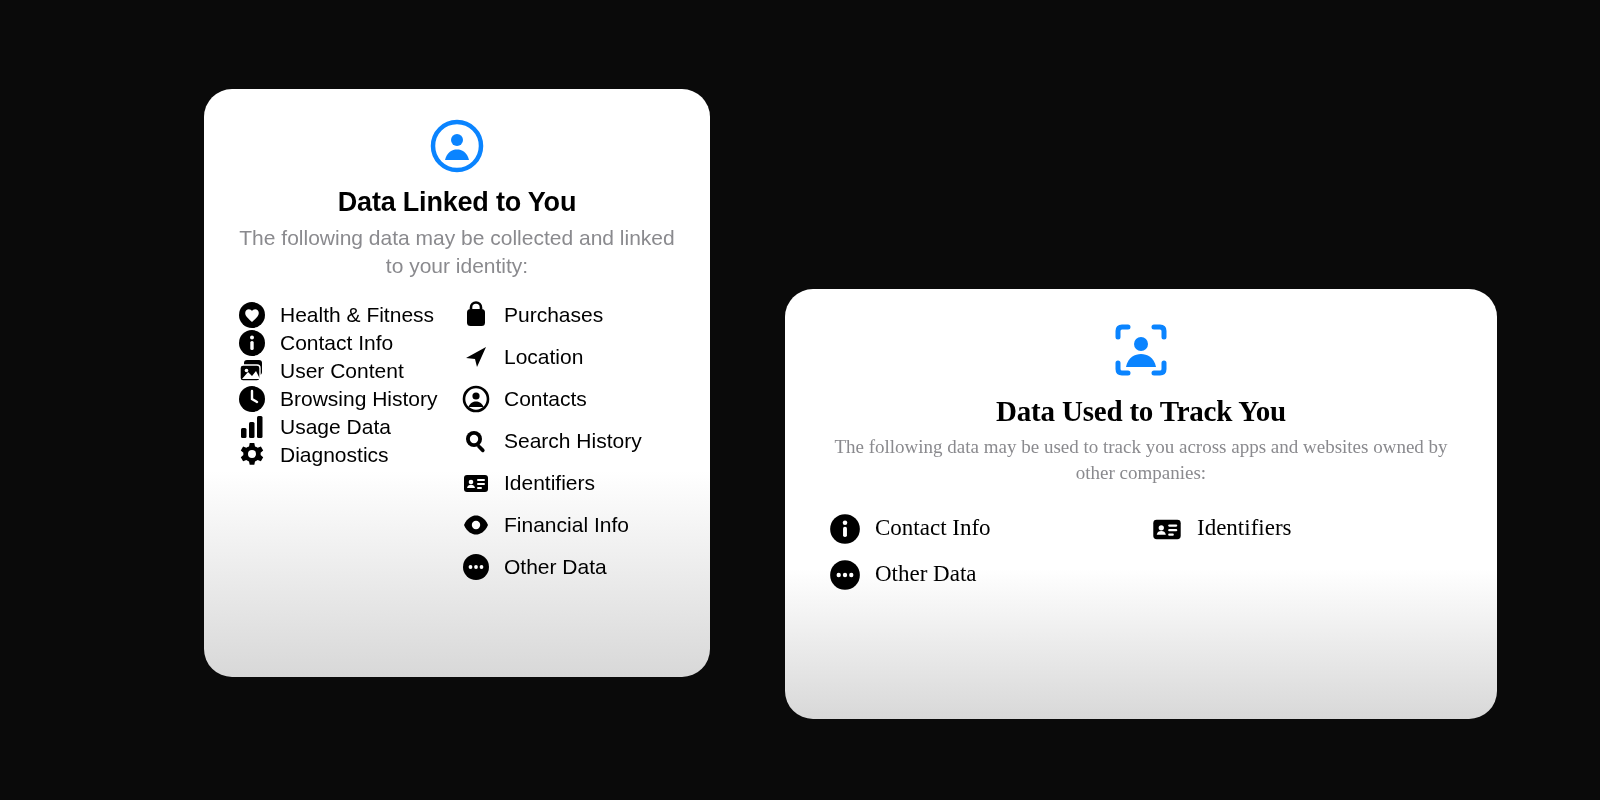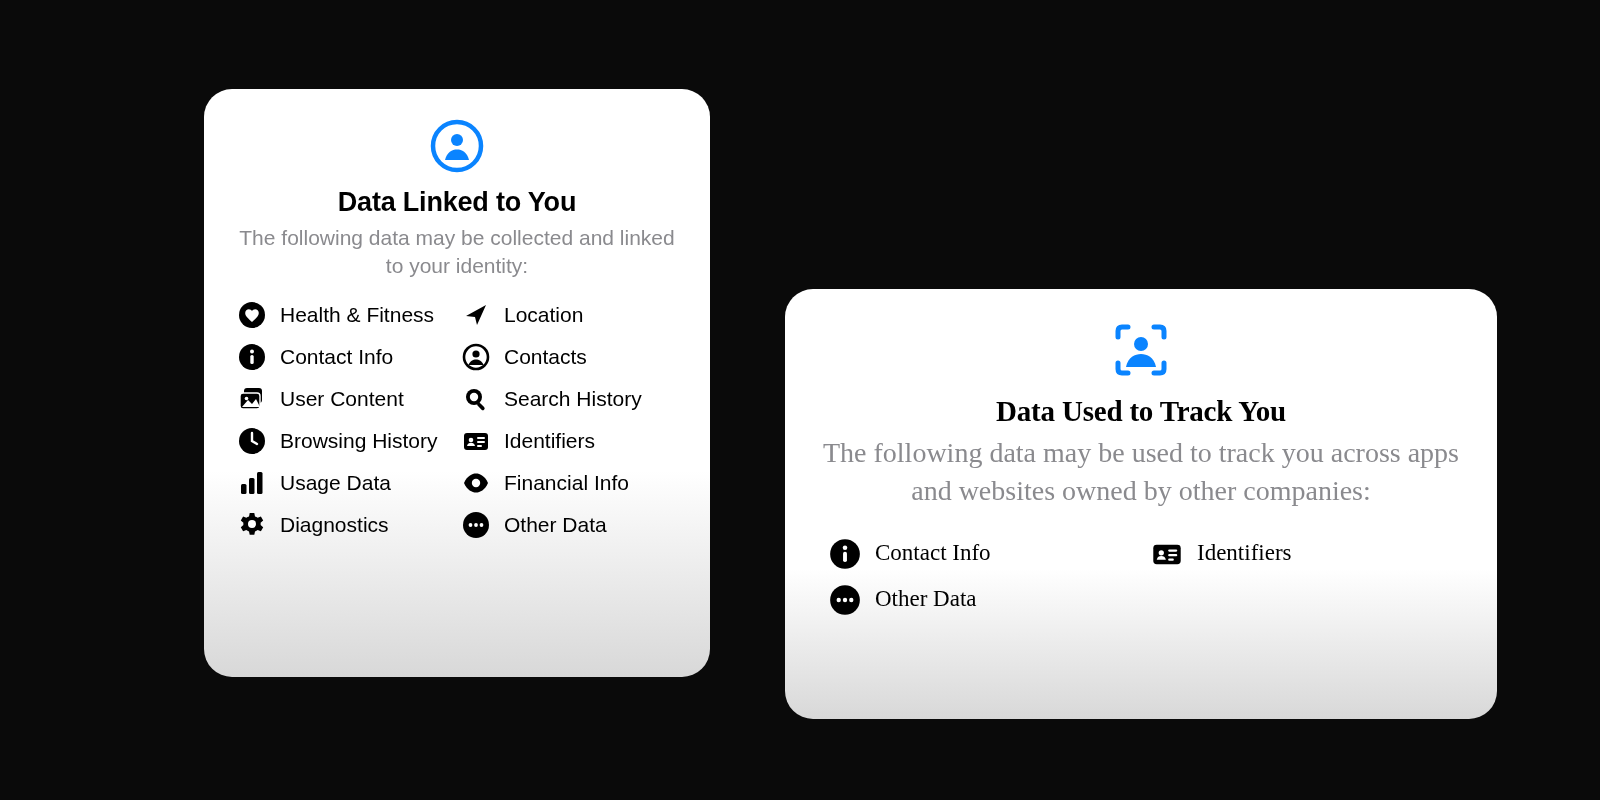--- a/index.html
+++ b/index.html
@@ -48,21 +48,21 @@
     letter-spacing: -0.2px;
     margin-bottom: 6px;
   }
   .card-sub {
     font-size: 21px;
     color: #8a8a8e;
     line-height: 1.35;
     padding: 0 2px;
   }
   .card-track .card-title { font-size: 29px; }
-  .card-track .card-sub { font-size: 28px; padding: 0 6px; }
+  .card-track .card-sub { font-size: 19px; padding: 0 6px; }
   .grid {
     display: grid;
     grid-template-columns: 1fr 1fr;
     column-gap: 10px;
     row-gap: 14px;
     padding: 0 4px;
   }
   .grid-track {
     row-gap: 22px;
     column-gap: 20px;
@@ -174,21 +174,21 @@
       <svg width="54" height="54" viewBox="0 0 54 54">
         <circle cx="27" cy="27" r="24" fill="none" stroke="#0a84ff" stroke-width="4.5"></circle>
         <circle cx="27" cy="21" r="6" fill="#0a84ff"></circle>
         <path d="M15 41 C17 33 22 30.5 27 30.5 C32 30.5 37 33 39 41" fill="#0a84ff"></path>
       </svg>
     </div>
     <div class="card-title">Data Linked to You</div>
     <div class="card-sub">The following data may be collected and linked to your identity:</div>
   </div>
   <div class="grid">
-    <div class="col" id="linked-left" style="display: flex; flex-direction: column; gap: 14px;">
+    <div class="col" id="linked-left" style="display: flex; flex-direction: column; ">
         <div class="item">
           <span class="ic">
             <svg viewBox="0 0 28 28">
               <use href="#i-heart-circle"></use>
             </svg>
           </span>
           <span class="lbl">Health &amp; Fitness</span>
         </div>
         <div class="item">
           <span class="ic">
@@ -225,20 +225,28 @@
         <div class="item">
           <span class="ic">
             <svg viewBox="0 0 28 28">
               <use href="#i-gear"></use>
             </svg>
           </span>
           <span class="lbl">Diagnostics</span>
         </div>
       </div>
     <div class="col" id="linked-right" style="display: flex; flex-direction: column; gap: 14px;">
+        <div class="item">
+          <span class="ic">
+            <svg viewBox="0 0 28 28">
+              <use href="#i-bag"></use>
+            </svg>
+          </span>
+          <span class="lbl">Purchases</span>
+        </div>
         <div class="item">
           <span class="ic">
             <svg viewBox="0 0 28 28">
               <use href="#i-location-arrow"></use>
             </svg>
           </span>
           <span class="lbl">Location</span>
         </div>
         <div class="item">
           <span class="ic">

